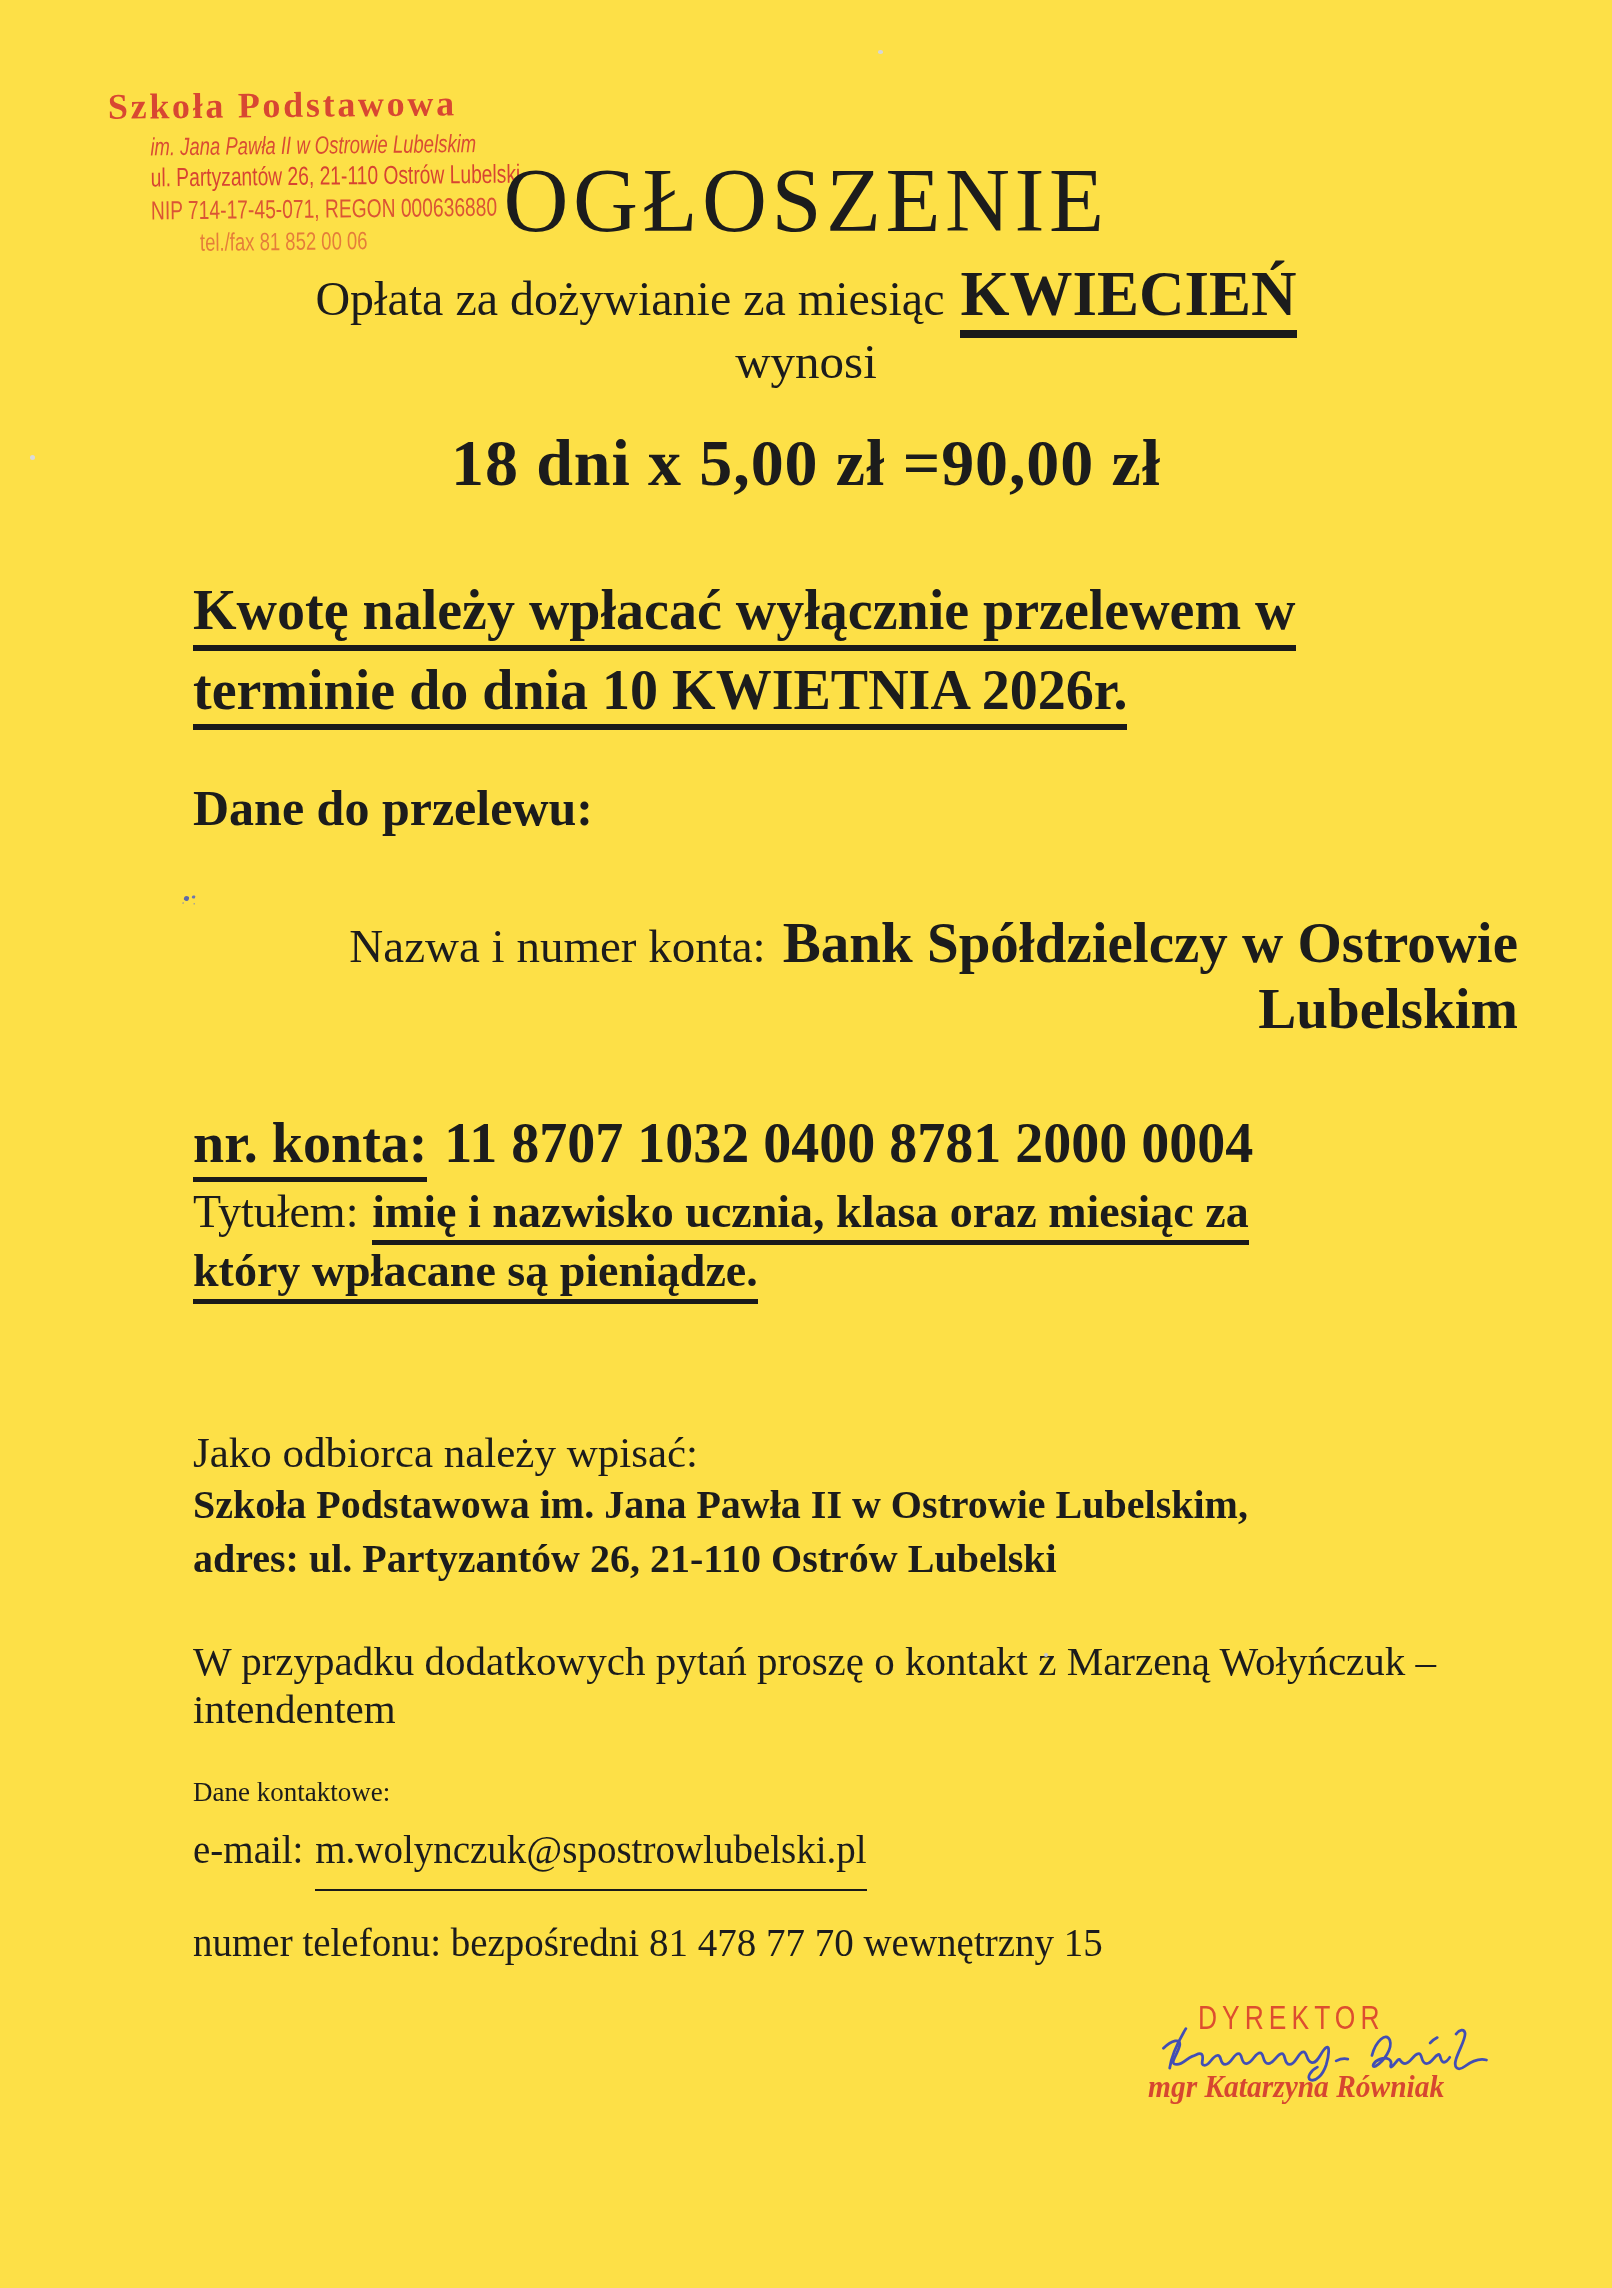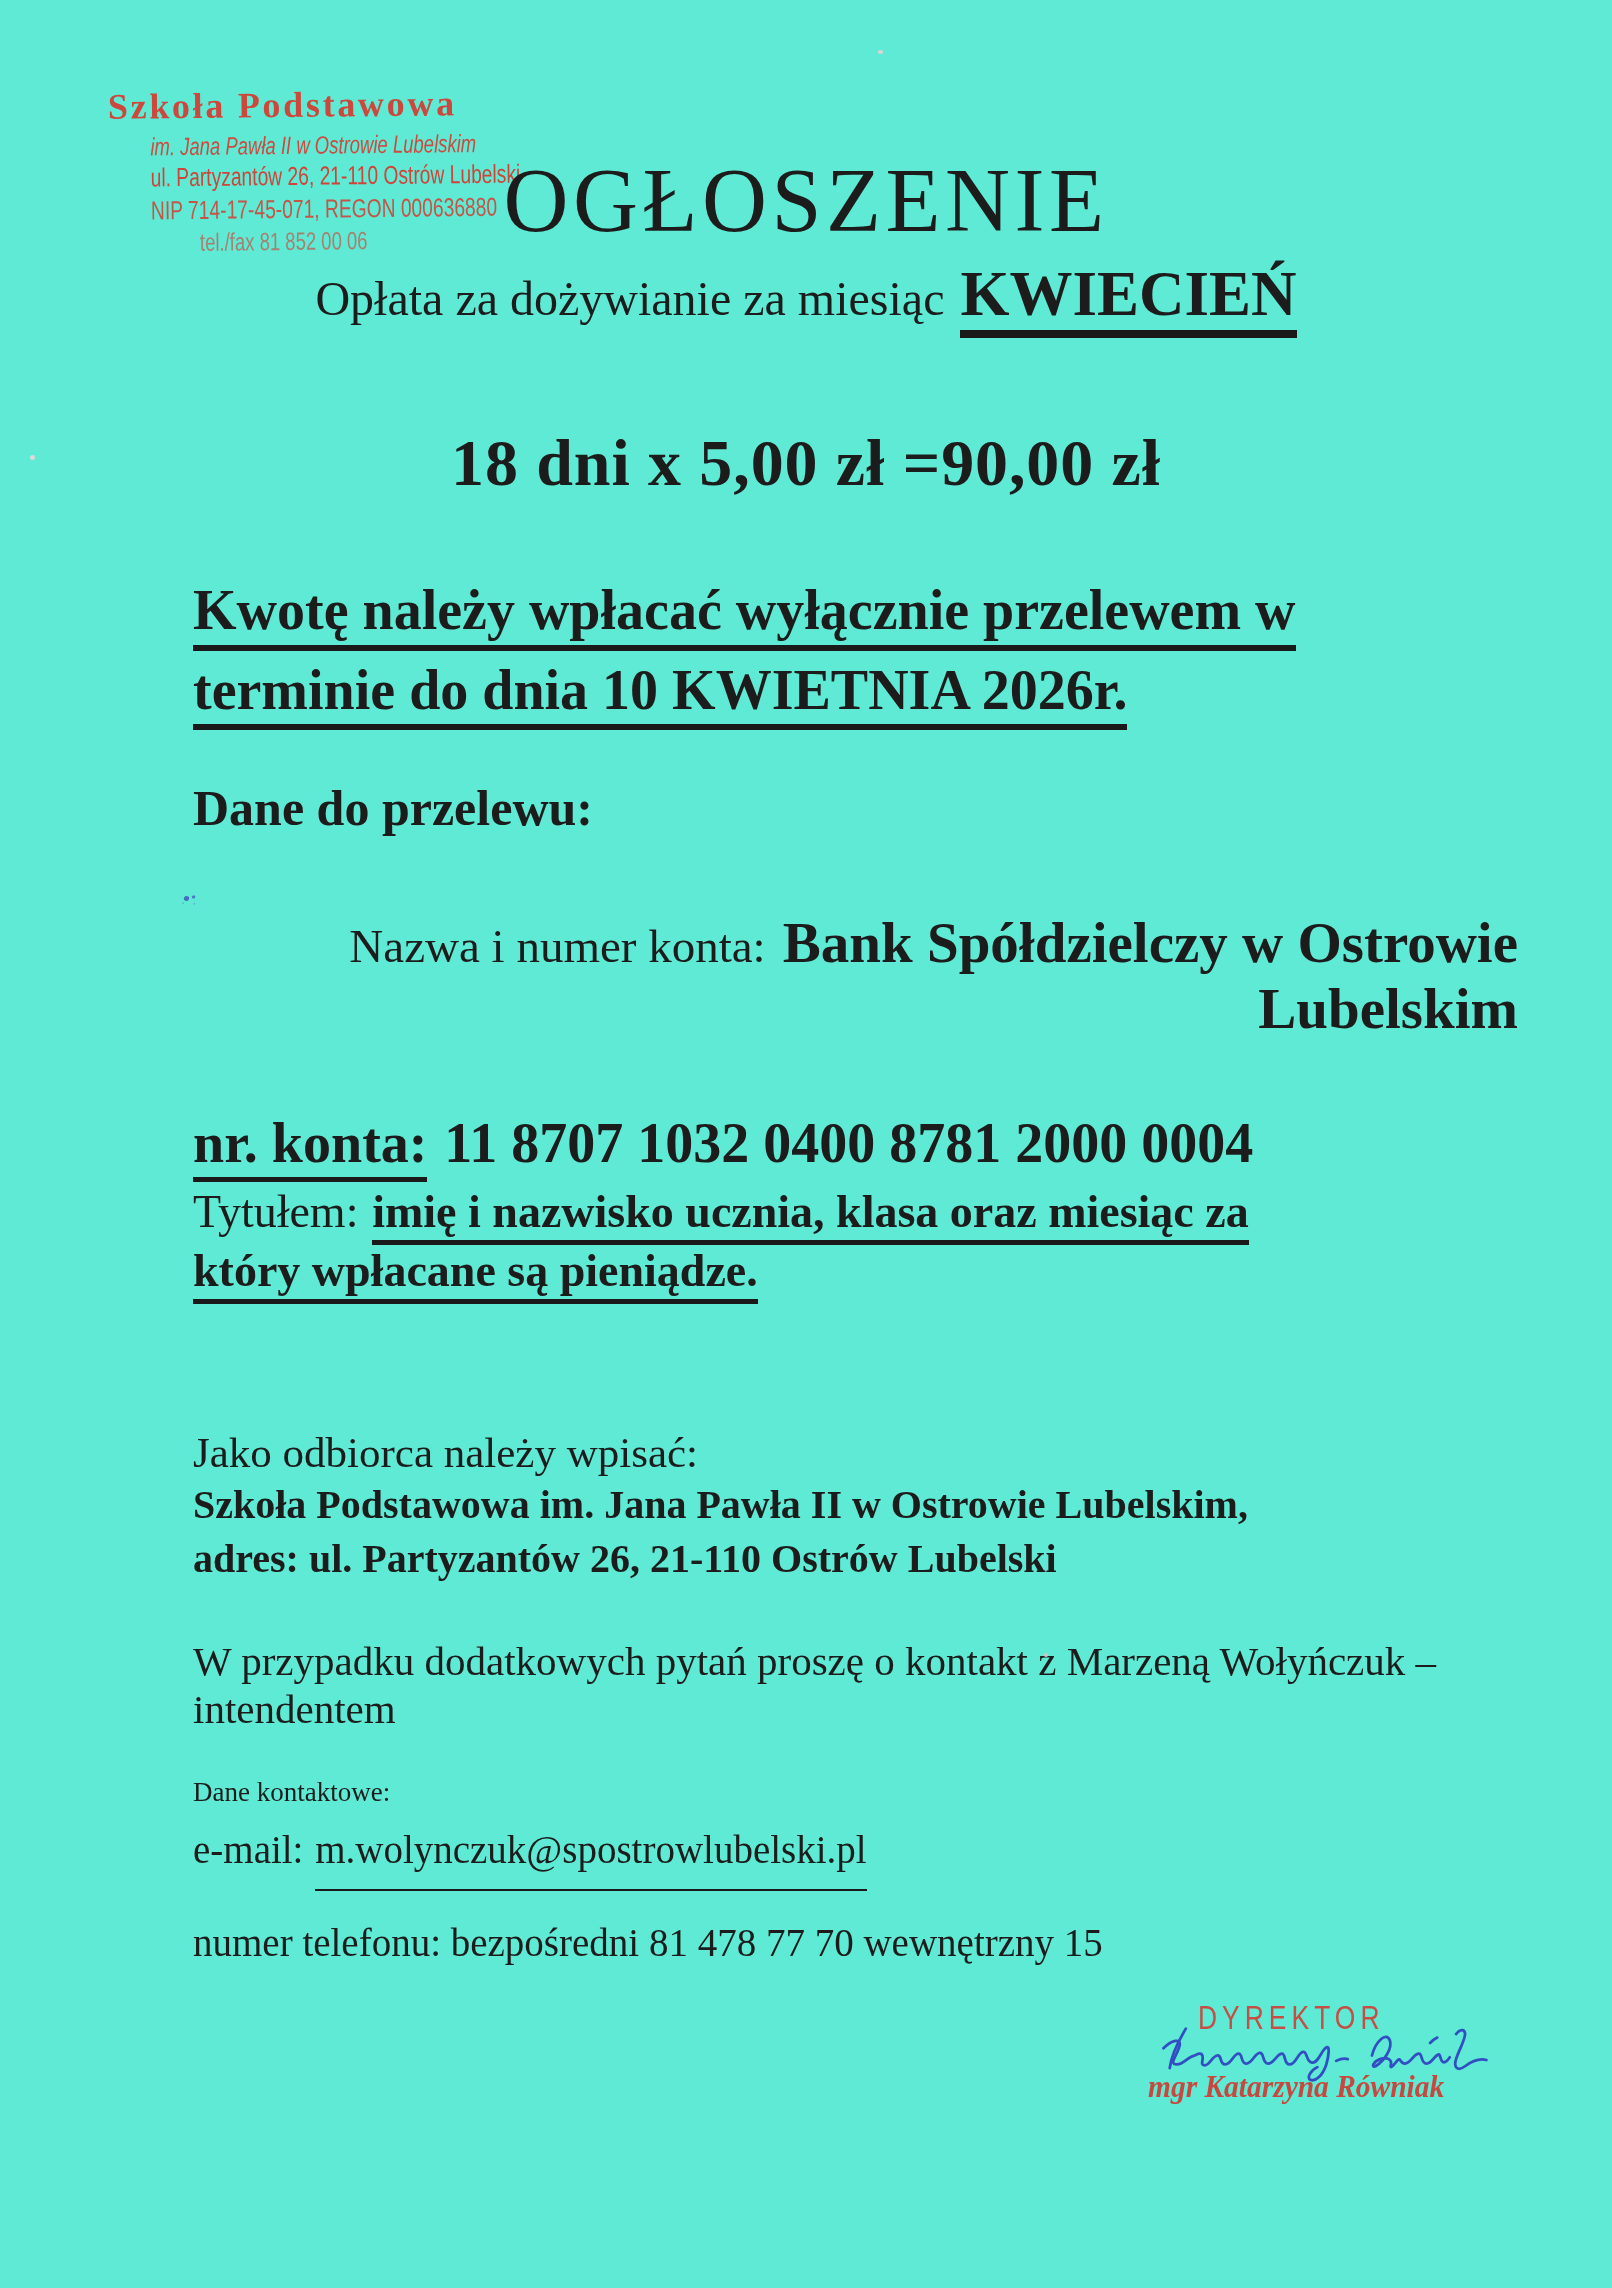--- a/index.html
+++ b/index.html
@@ -1,19 +1,19 @@
 <!DOCTYPE html>
 <html lang="pl" style="font-size:14.3px"><head>
 <meta charset="utf-8">
 <style>
   html,body{margin:0;padding:0;background:#ffffff;}
   .page{
     position:relative;
     width:1612px;height:2288px;
-    background:#5eead4;
+    background:#fde047;
     overflow:hidden;
     font-family:"Liberation Serif",serif;
     color:#1c1c1c;
   }
   
   .stamp{
     position:absolute;left:104px;top:84px;width:358px;
     text-align:center;color:#d63c31;
     transform:rotate(-0.6deg);
   }
@@ -86,20 +86,21 @@
     <div class="l3 cond">ul. Partyzantów 26, 21-110 Ostrów Lubelski</div>
     <div class="l4 cond">NIP 714-17-45-071, REGON 000636880</div>
     <div class="l5 cond">tel./fax 81 852 00 06</div>
   </div>
 
   <div class="center title">OGŁOSZENIE</div>
 
   <div class="center fee-line">
     <span>Opłata za dożywianie za miesiąc</span><span class="month">KWIECIEŃ</span>
   </div>
+  <div class="center wynosi">wynosi</div>
   <div class="center amount">18 dni x 5,00 zł =90,00 zł</div>
 
   <div class="blk deadline">
     <span class="u7">Kwotę należy wpłacać wyłącznie przelewem w</span><br>
     <span class="u7">terminie do dnia 10 KWIETNIA 2026r.</span>
   </div>
 
   <div class="blk dane-heading">Dane do przelewu:</div>
 
   <div class="blk account">

